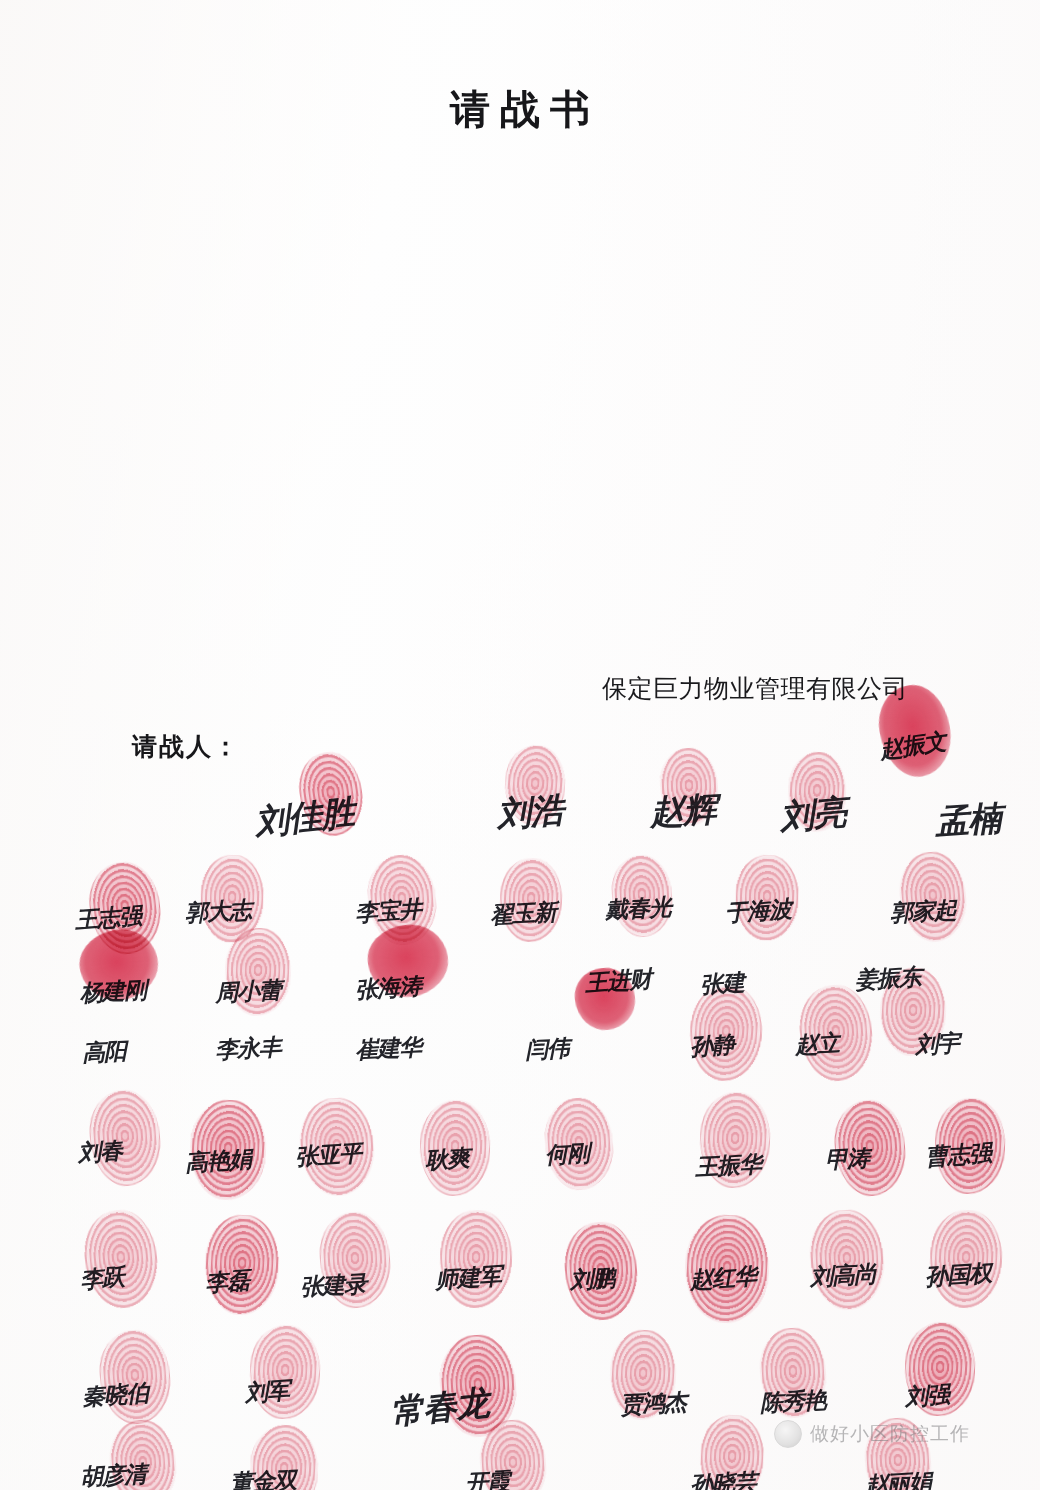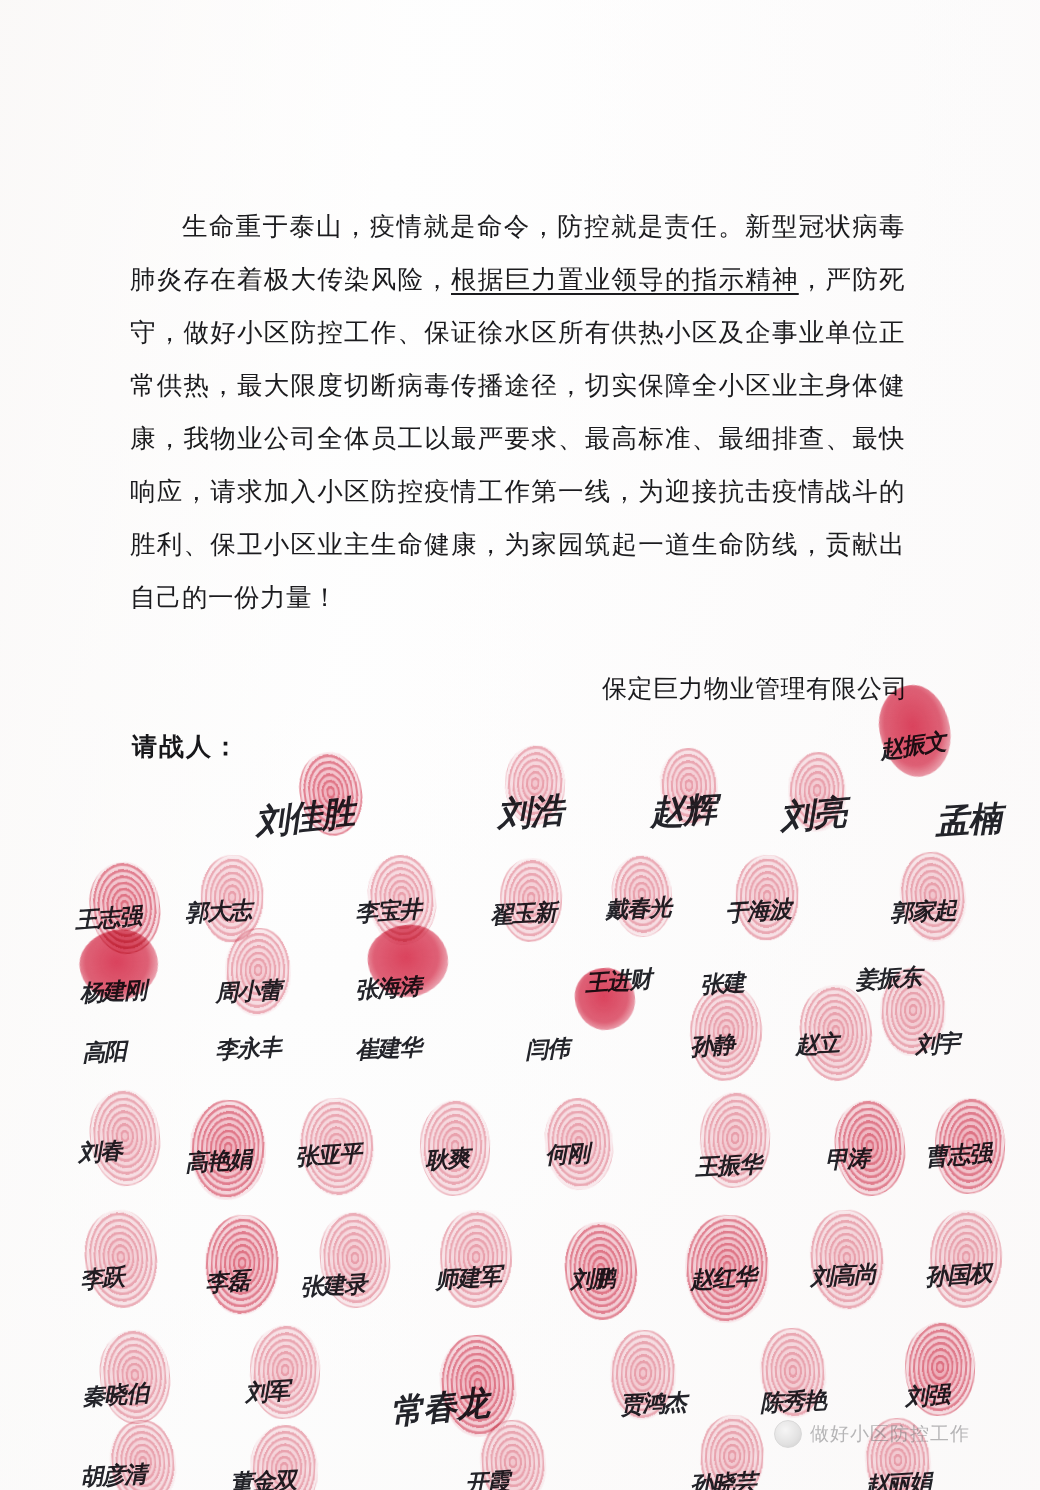--- a/index.html
+++ b/index.html
@@ -156,23 +156,23 @@
     font-family: "DejaVu Sans", "Liberation Sans", sans-serif;
     letter-spacing: 1px;
   }
 </style>
 </head>
 <body>
 
 <div class="page">
   <div class="paper-tint"></div>
 
+  <div class="doc-title">请战书</div>
 
   <div class="body-text">
-    <p class="indent"><span>生命重于泰山，疫情就是命令，防控就是责任。新型冠状病毒肺炎存在着极大传染风险，</span><span class="ul-underline">根据巨力置业领导的指示精神</span><span>，严防死守，做好小区防控工作、保证徐水区所有供热小区及企事业单位正常供热，最大限度切断病毒传播途径，切实保障全小区业主身体健康，我物业公司全体员工以最严要求、最高标准、最细排查、最快响应，请求加入小区防控疫情工作第一线，为迎接抗击疫情战斗的胜利、保卫小区业主生命健康，为家园筑起一道生命防线，贡献出自己的一份力量！</span></p>
   </div>
 
   <div class="signature-org">保定巨力物业管理有限公司</div>
 
   <div class="signers-label">请战人：</div>
 
   <div class="sign-layer" id="sign-layer">
       <div class="fp" style="left: 300px; top: 752px; width: 62px; height: 84px; transform: rotate(-8deg);"></div>
       <div class="fp light" style="left: 505px; top: 745px; width: 60px; height: 80px; transform: rotate(4deg);"></div>
       <div class="fp light" style="left: 660px; top: 748px; width: 58px; height: 78px; transform: rotate(-2deg);"></div>

